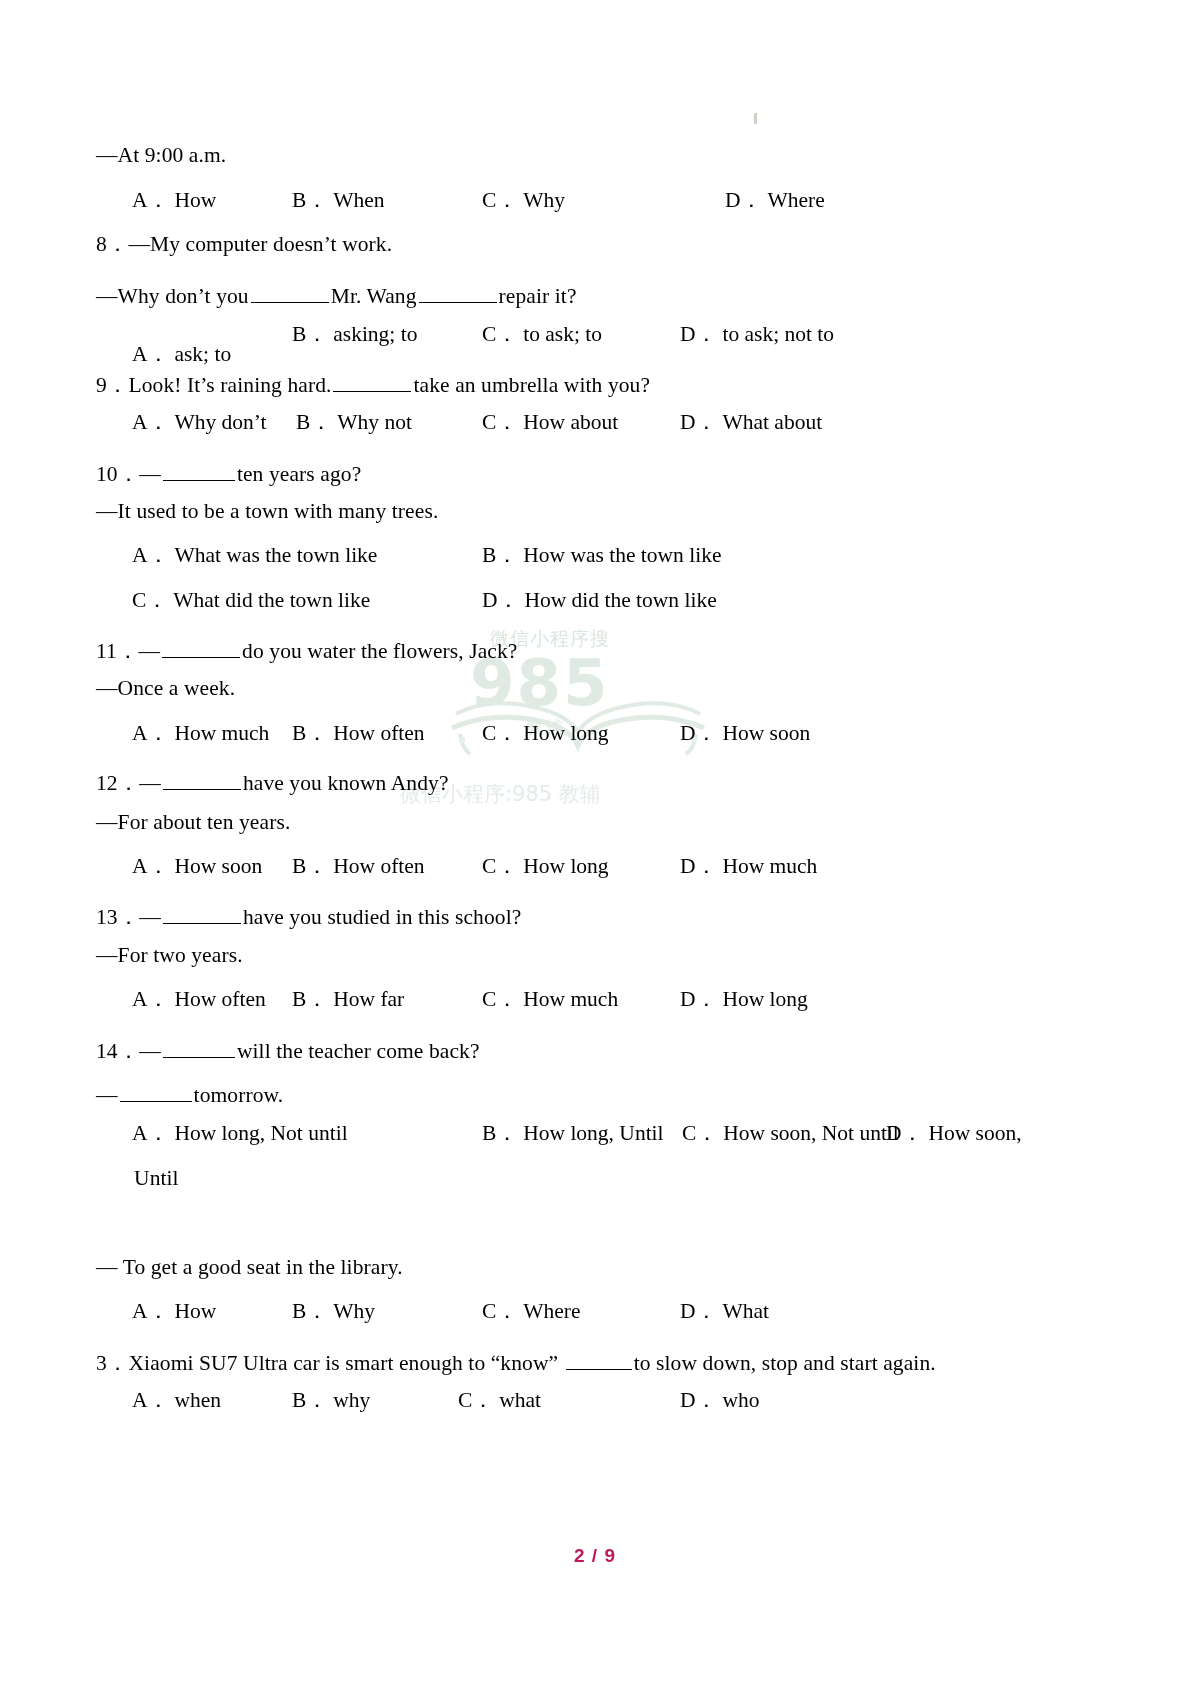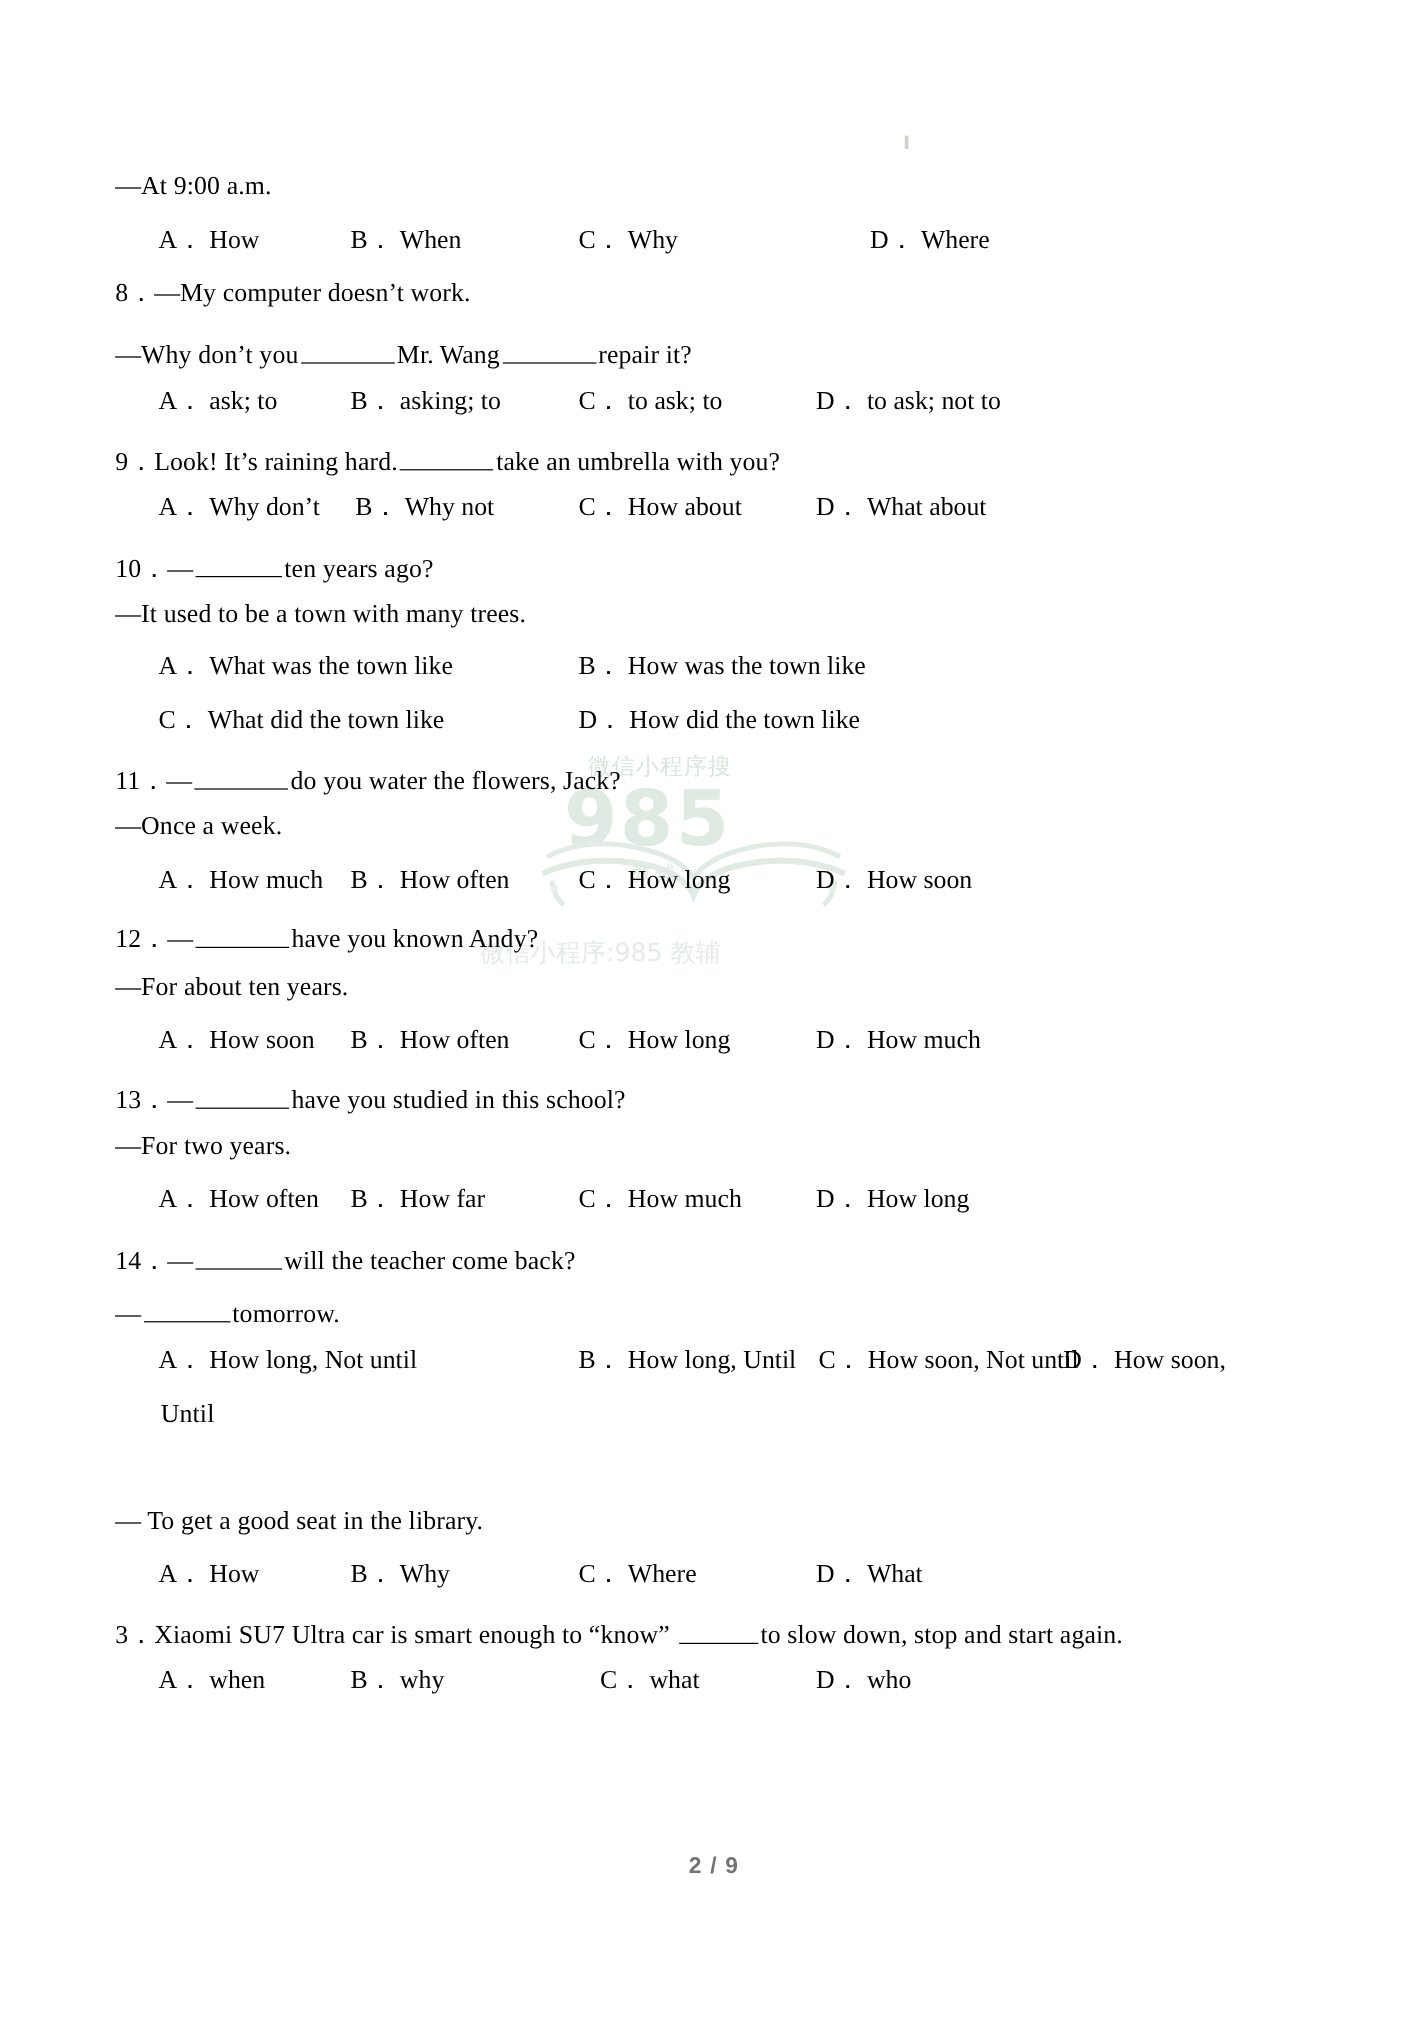--- a/index.html
+++ b/index.html
@@ -131,21 +131,21 @@
   .footer {
     position: absolute;
     left: 0;
     top: 1545px;
     width: 1190px;
     text-align: center;
     font-family: "Liberation Sans", sans-serif;
     font-weight: bold;
     font-size: 19px;
     letter-spacing: 1px;
-    color: #737373;
+    color: #be185d;
   }
 </style>
 </head>
 <body>
 
 <div class="page">
 
   <div class="artifact"></div>
 
   <div class="watermark">
@@ -172,21 +172,21 @@
     <span class="opt" style="left:584px;margin-left:45px;"><span>D．</span>&nbsp;<span>Where</span></span>
   </div>
 
   <div class="line qline" style="top:234px;">8．—My computer doesn’t work.</div>
 
   <div class="line contline" style="top:279px;">
     <span>—Why don’t you</span><span class="blank b-long"></span><span>Mr. Wang</span><span class="blank b-long"></span><span>repair it?</span>
   </div>
 
   <div class="optrow" style="top:324px;">
-    <span class="opt" style="left:36px;"><span>A．</span>&nbsp;<span>ask; to</span></span>
+    <span class="opt" style="left:36px;margin-top:20px;"><span>A．</span>&nbsp;<span>ask; to</span></span>
     <span class="opt" style="left:196px;"><span>B．</span>&nbsp;<span>asking; to</span></span>
     <span class="opt" style="left:386px;"><span>C．</span>&nbsp;<span>to ask; to</span></span>
     <span class="opt" style="left:584px;"><span>D．</span>&nbsp;<span>to ask; not to</span></span>
   </div>
 
   <div class="line qline" style="top:368px;">
     <span>9．Look! It’s raining hard.</span><span class="blank b-long"></span><span>take an umbrella with you?</span>
   </div>
 
   <div class="optrow" style="top:412px;">
@@ -278,19 +278,19 @@
     <span class="opt" style="left:584px;"><span>D．</span>&nbsp;<span>What</span></span>
   </div>
 
   <div class="line qline" style="top:1346px;">
     <span>3．Xiaomi SU7 Ultra car is smart enough to “know”</span>&nbsp;<span class="blank b-short"></span><span>to slow down, stop and start again.</span>
   </div>
 
   <div class="optrow" style="top:1390px;">
     <span class="opt" style="left:36px;"><span>A．</span>&nbsp;<span>when</span></span>
     <span class="opt" style="left:196px;"><span>B．</span>&nbsp;<span>why</span></span>
-    <span class="opt" style="left:404px;"><span>C．</span>&nbsp;<span>what</span></span>
+    <span class="opt" style="left:362px;"><span>C．</span>&nbsp;<span>what</span></span>
     <span class="opt" style="left:584px;"><span>D．</span>&nbsp;<span>who</span></span>
   </div>
 
   <div class="footer">2 / 9</div>
 
 </div>
 
 </body></html>

